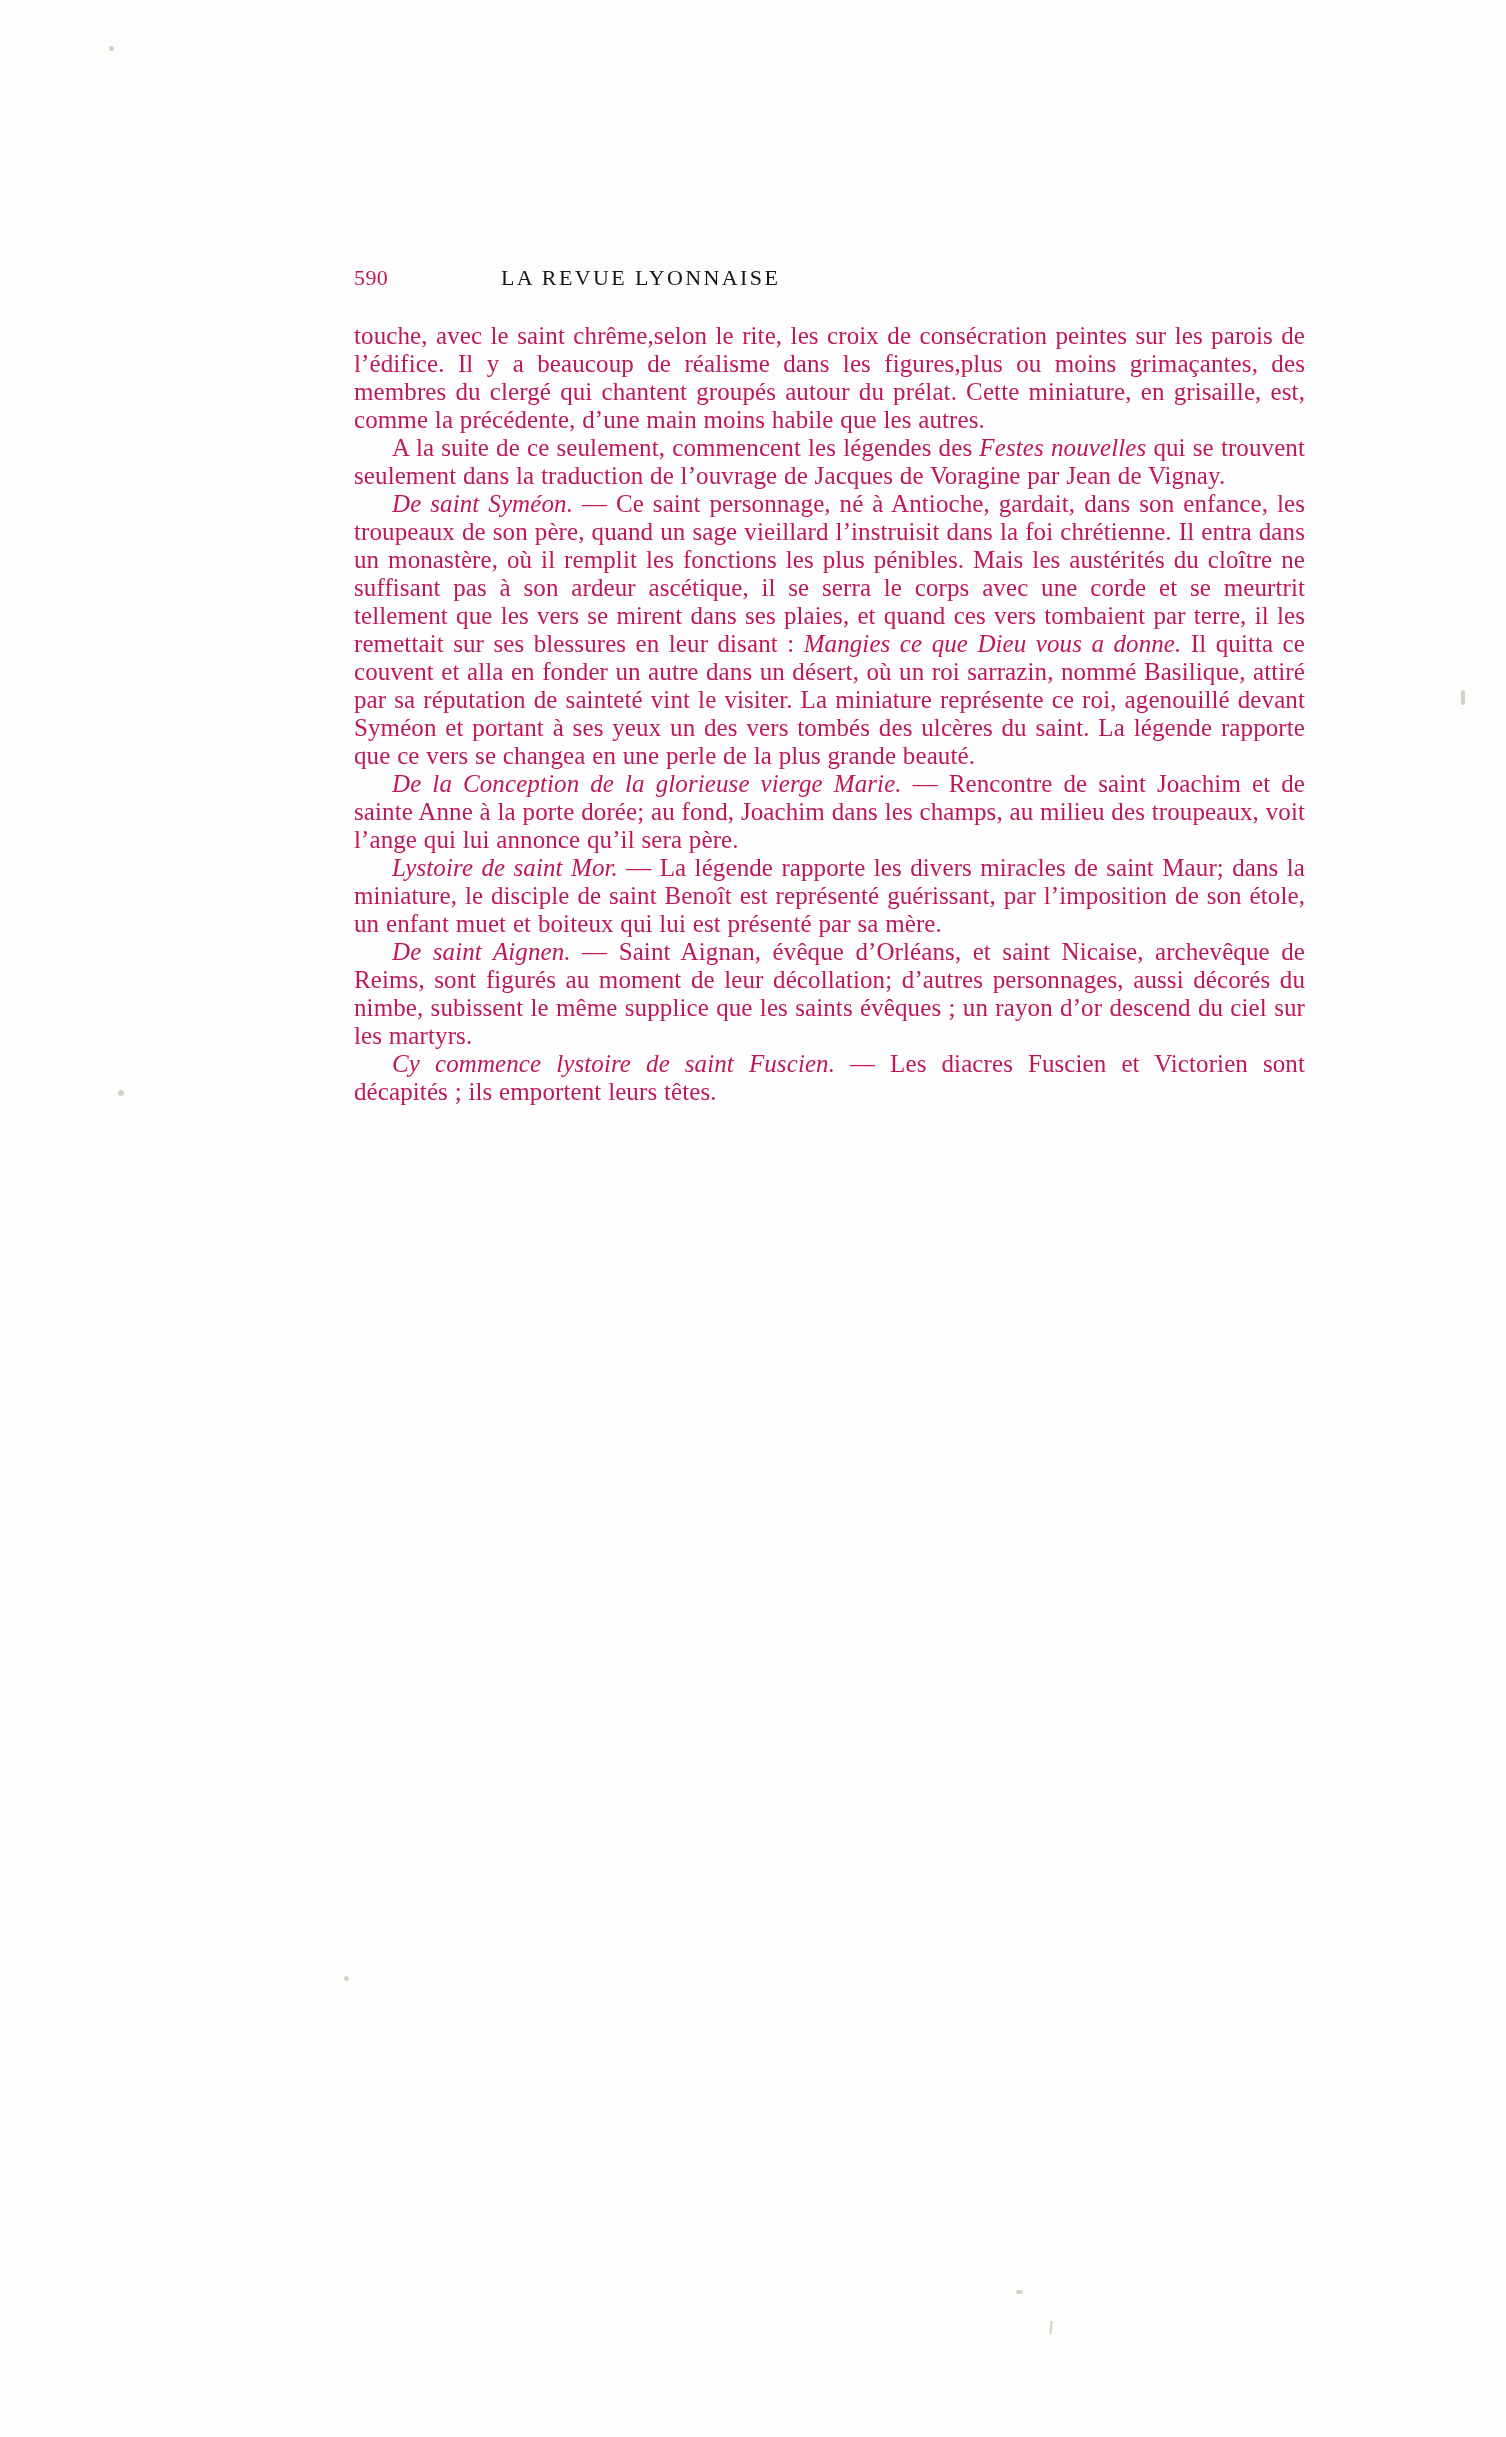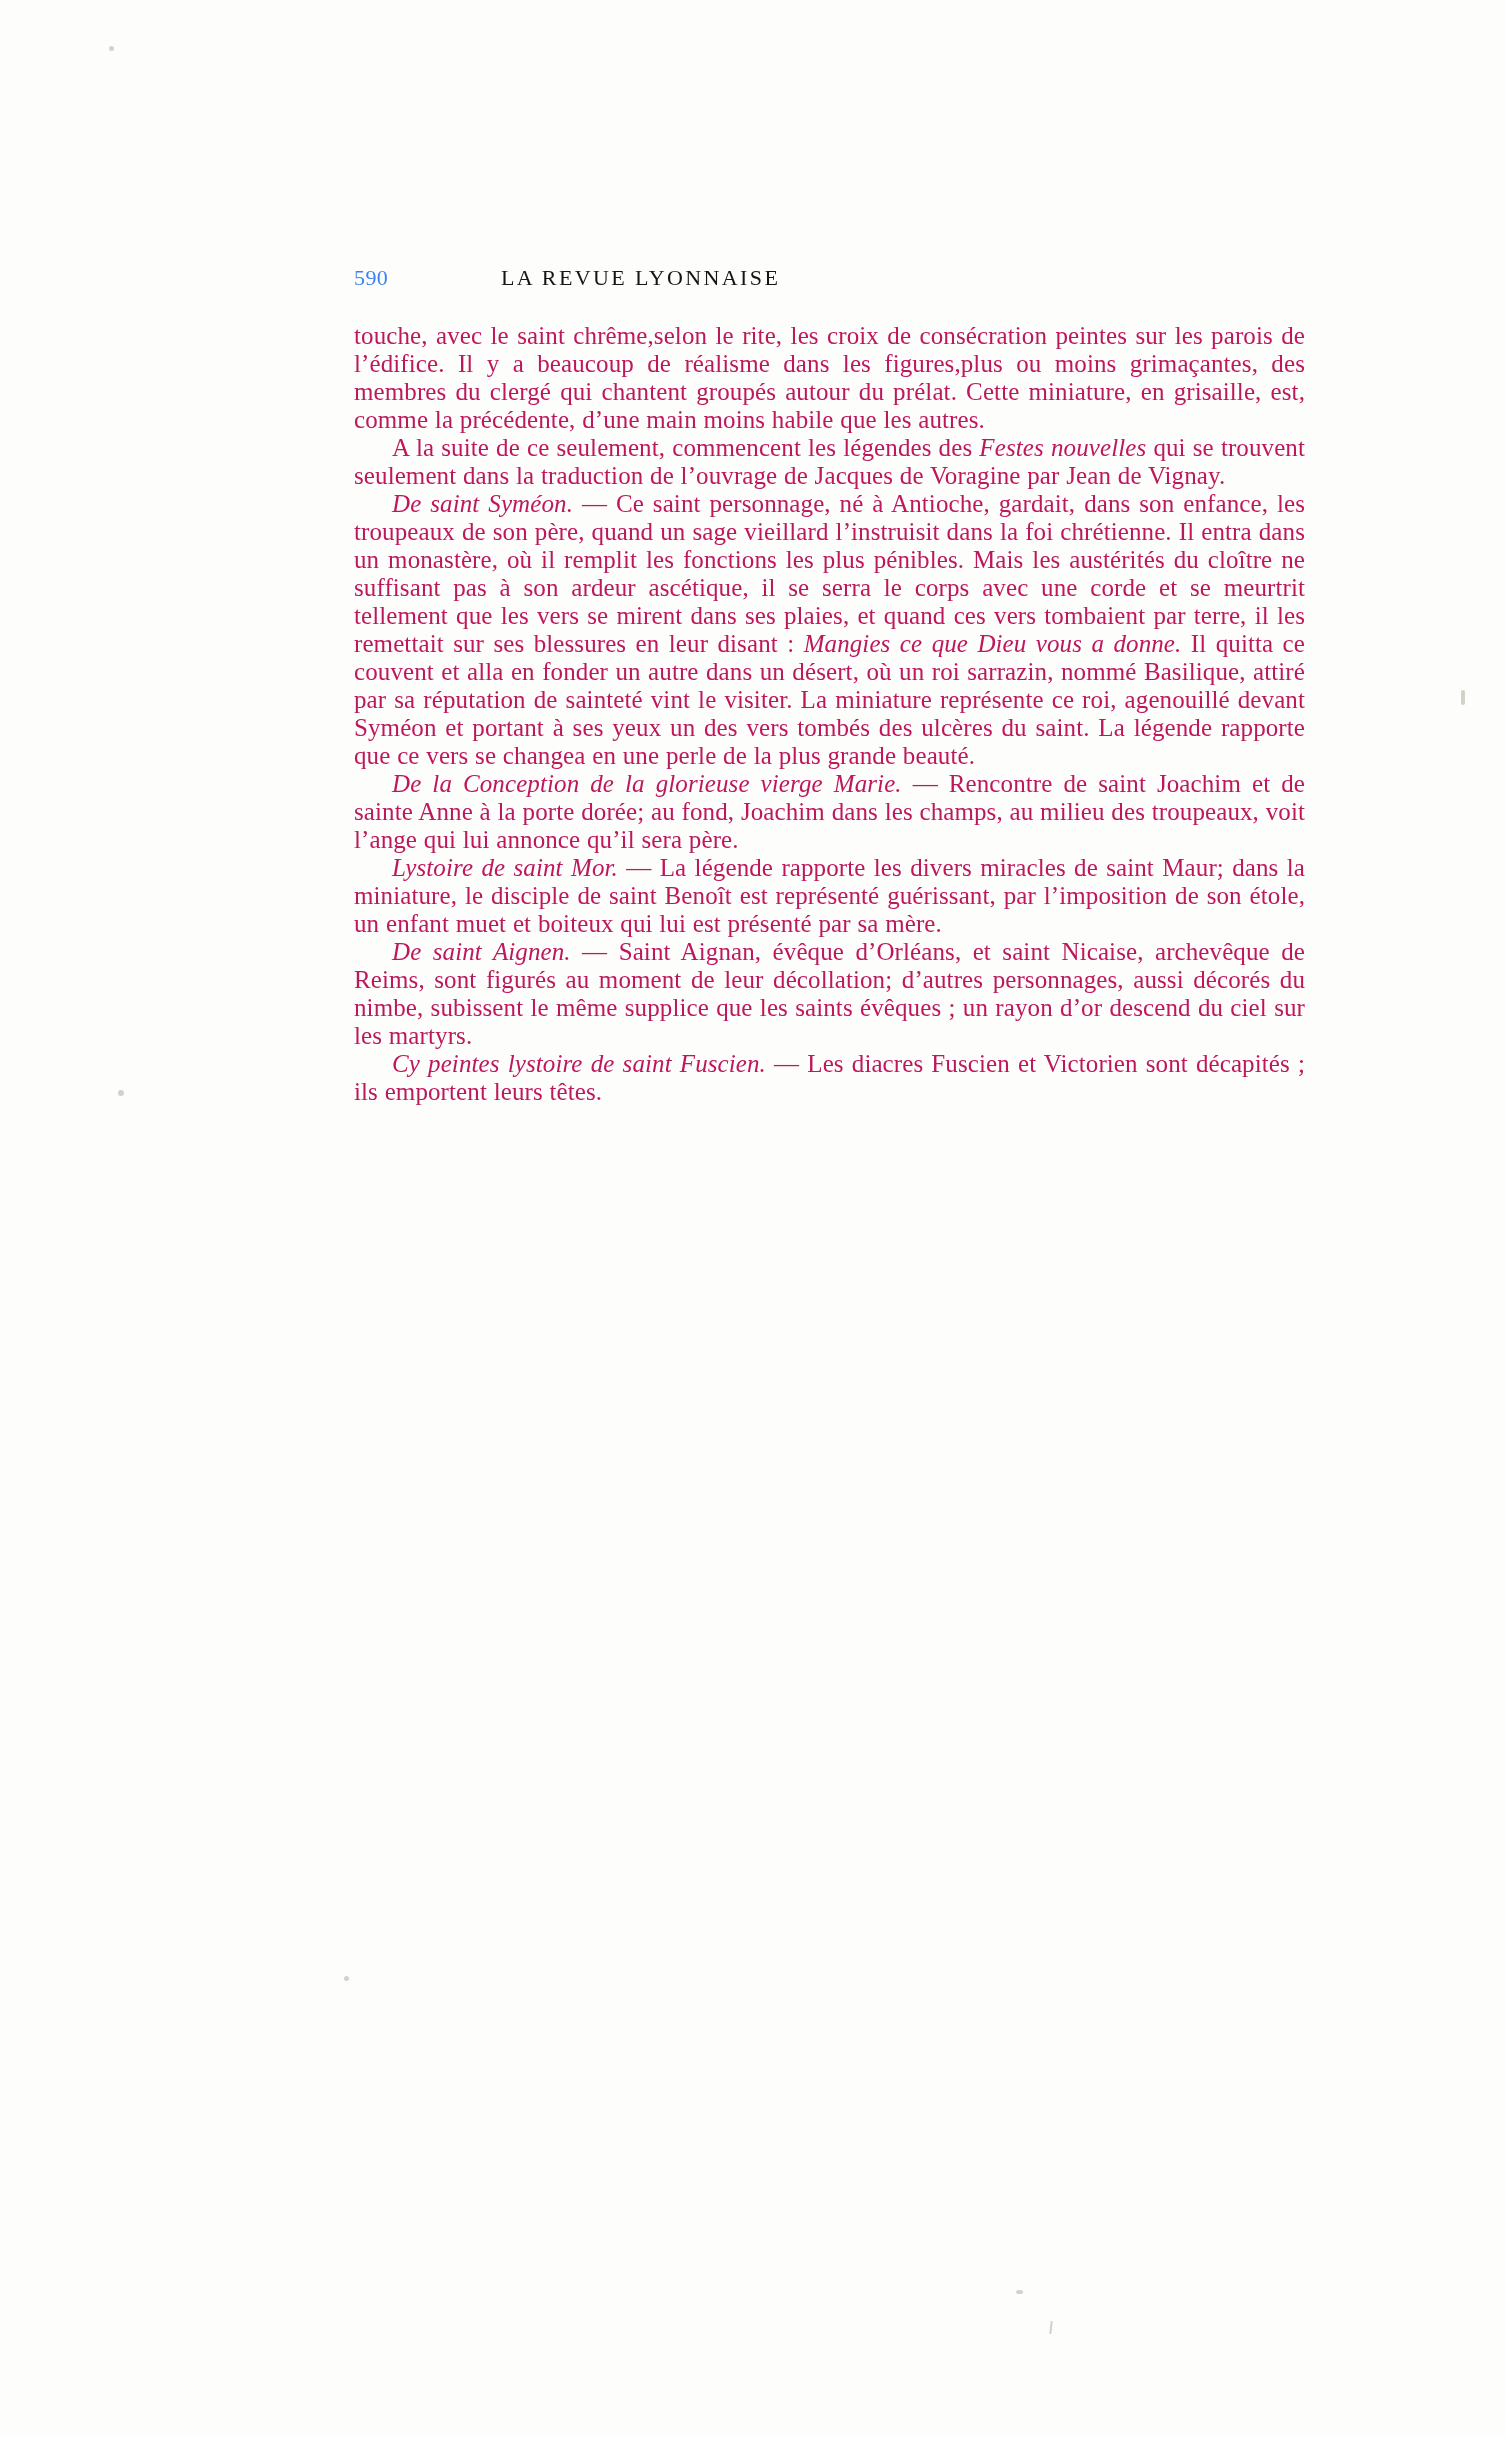--- a/index.html
+++ b/index.html
@@ -31,21 +31,21 @@
   }
   .header-row {
     display: flex;
     align-items: baseline;
     margin-bottom: 31px;
   }
   .folio {
     font-size: 22px;
     letter-spacing: 0.4px;
     width: 147px;
-    color: #3b82f6;
+    color: #be185d;
   }
   .running-head {
     font-size: 22px;
     letter-spacing: 2.4px;
     color: #151515;
     white-space: nowrap;
   }
   p.para {
     font-size: 25px;
     line-height: 28px;
@@ -97,18 +97,18 @@
       <div class="running-head">LA REVUE LYONNAISE</div>
     </div>
 
     <div>
       <p class="para"><span>touche, avec le saint chrême,selon le rite, les croix de consécration peintes sur les parois de l’édifice. Il y a beaucoup de réalisme dans les figures,plus ou moins grimaçantes, des membres du clergé qui chantent groupés autour du prélat. Cette miniature, en grisaille, est, comme la précédente, d’une main moins habile que les autres.</span></p>
       <p class="para indent"><span>A la suite de ce seulement, commencent les légendes des </span><span class="it">Festes nouvelles</span><span> qui se trouvent seulement dans la traduction de l’ouvrage de Jacques de Voragine par Jean de Vignay.</span></p>
       <p class="para indent"><span class="it">De saint Syméon.</span><span> — Ce saint personnage, né à Antioche, gardait, dans son enfance, les troupeaux de son père, quand un sage vieillard l’instruisit dans la foi chrétienne. Il entra dans un monastère, où il remplit les fonctions les plus pénibles. Mais les austérités du cloître ne suffisant pas à son ardeur ascétique, il se serra le corps avec une corde et se meurtrit tellement que les vers se mirent dans ses plaies, et quand ces vers tombaient par terre, il les remettait sur ses blessures en leur disant : </span><span class="it">Mangies ce que Dieu vous a donne.</span><span> Il quitta ce couvent et alla en fonder un autre dans un désert, où un roi sarrazin, nommé Basilique, attiré par sa réputation de sainteté vint le visiter. La miniature représente ce roi, agenouillé devant Syméon et portant à ses yeux un des vers tombés des ulcères du saint. La légende rapporte que ce vers se changea en une perle de la plus grande beauté.</span></p>
       <p class="para indent"><span class="it">De la Conception de la glorieuse vierge Marie.</span><span> — Rencontre de saint Joachim et de sainte Anne à la porte dorée; au fond, Joachim dans les champs, au milieu des troupeaux, voit l’ange qui lui annonce qu’il sera père.</span></p>
       <p class="para indent"><span class="it">Lystoire de saint Mor.</span><span> — La légende rapporte les divers miracles de saint Maur; dans la miniature, le disciple de saint Benoît est représenté guérissant, par l’imposition de son étole, un enfant muet et boiteux qui lui est présenté par sa mère.</span></p>
       <p class="para indent"><span class="it">De saint Aignen.</span><span> — Saint Aignan, évêque d’Orléans, et saint Nicaise, archevêque de Reims, sont figurés au moment de leur décollation; d’autres personnages, aussi décorés du nimbe, subissent le même supplice que les saints évêques ; un rayon d’or descend du ciel sur les martyrs.</span></p>
-      <p class="para indent"><span class="it">Cy peintes lystoire de saint Fuscien.</span><span> — Les diacres Fuscien et Victorien sont décapités ; ils emportent leurs têtes.</span></p>
+      <p class="para indent"><span class="it">Cy commence lystoire de saint Fuscien.</span><span> — Les diacres Fuscien et Victorien sont décapités ; ils emportent leurs têtes.</span></p>
     </div>
 
   </div>
 </div>
 
 
 </body></html>

